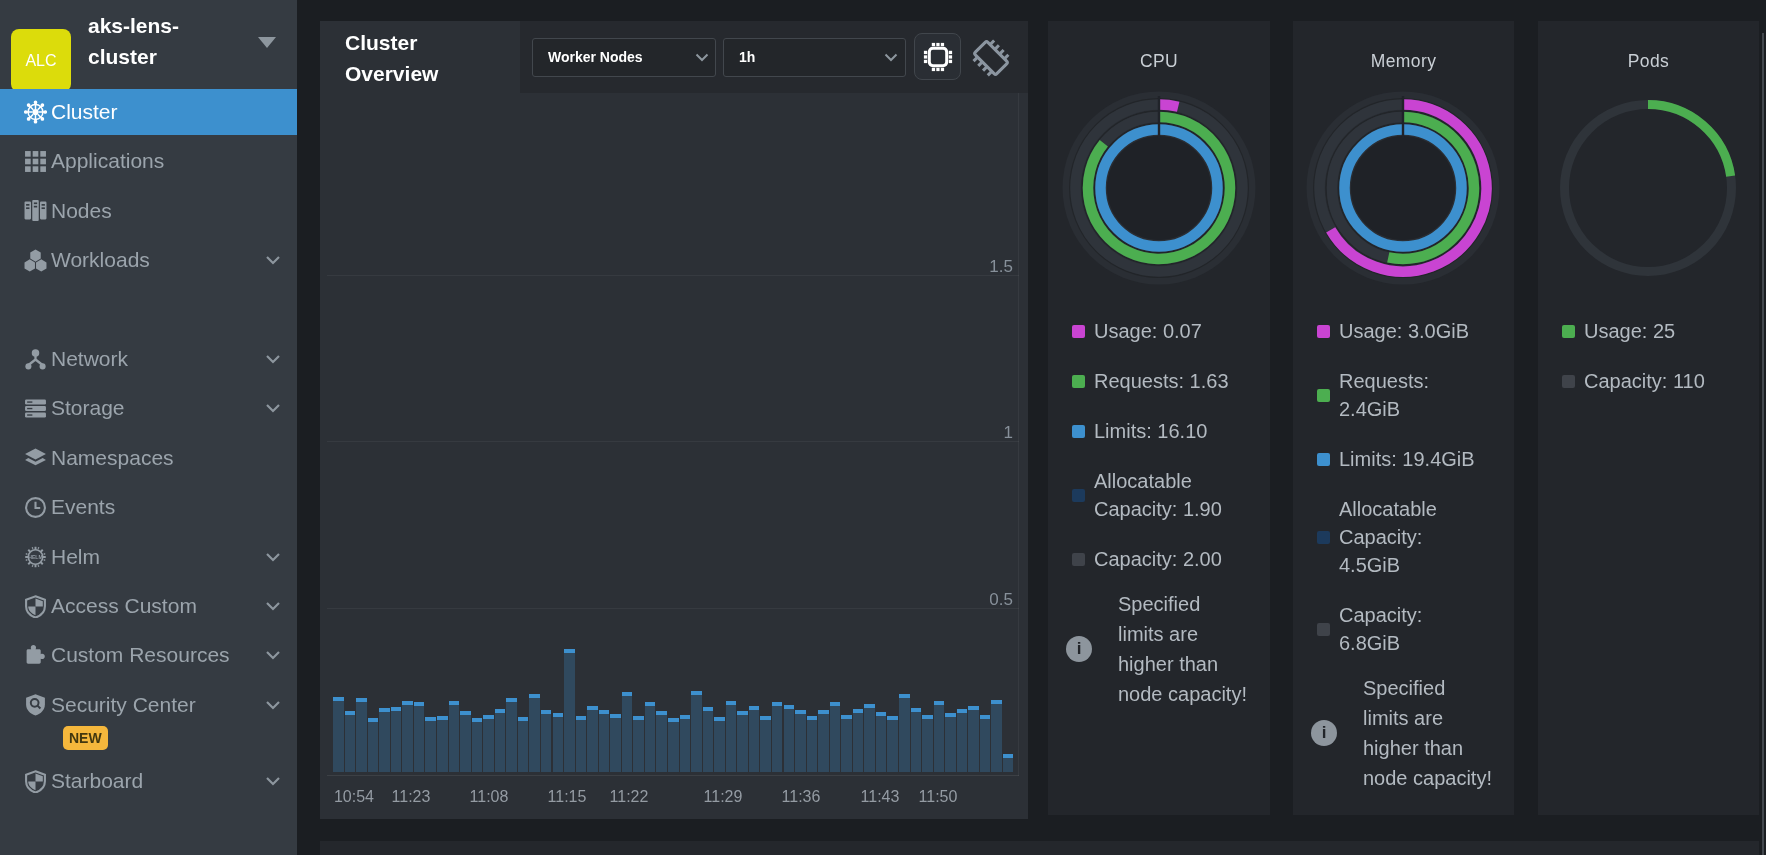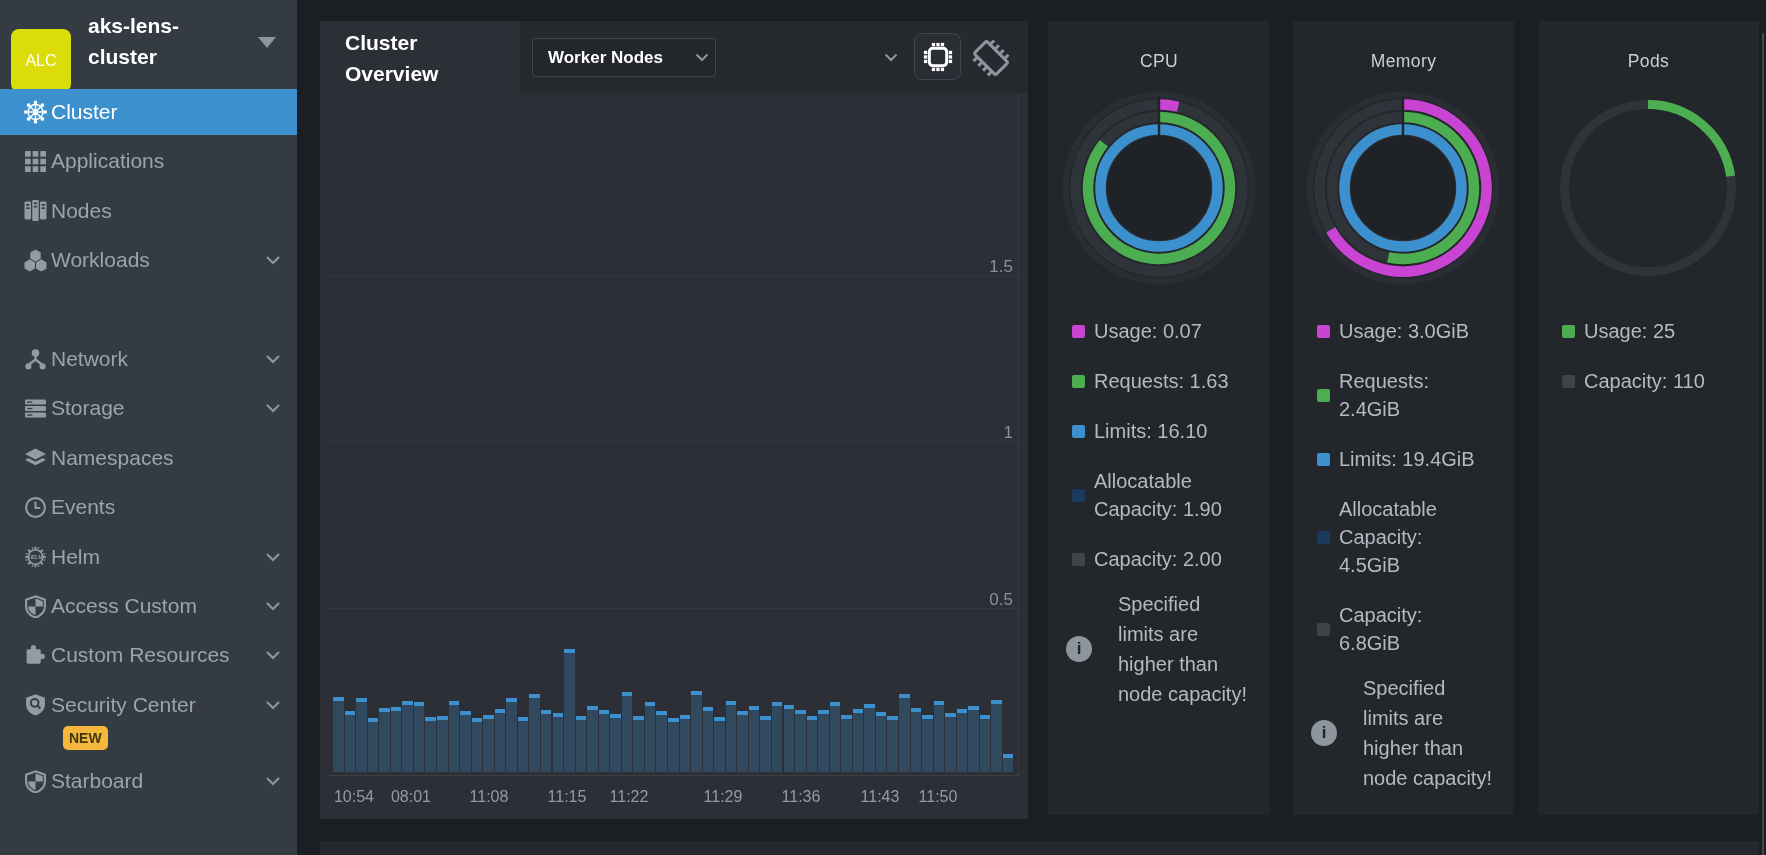--- a/index.html
+++ b/index.html
@@ -10,21 +10,21 @@
 .mi.sel { background:#3d90ce; }
 .mi.sel .ml { color:#fff; }
 .mic { width:23px; margin-left:24px; display:flex; justify-content:center; }
 .ml { margin-left:4px; color:#9ba4ac; font-size:21px; }
 .chev { position:absolute; right:16px; }
 .newbadge { position:absolute; left:63px; top:726px; background:#f5b73c; color:#42370f; font-size:14px; font-weight:bold; padding:4px 6px; border-radius:5px; }
 #main { position:absolute; left:297px; top:0; width:1469px; height:855px; background:#1b1e22; }
 #panel { position:absolute; left:23px; top:21px; width:708px; height:798px; background:#2c3036; }
 #tabbar { position:absolute; left:0; top:0; width:708px; height:72px; background:#26292e; }
 #tab { position:absolute; left:0; top:0; width:200px; height:72px; background:#2c3036; color:#fff; font-size:21px; font-weight:bold; line-height:31px; padding:6px 0 0 25px; }
-.sel2 { position:absolute; top:17px; height:39px; border:1px solid #42474d; border-radius:3px; background:rgba(0,0,0,0.07); color:#fff; font-size:17px; font-weight:bold; line-height:37px; padding-left:15px; }
+.sel2 { position:absolute; top:17px; height:39px; border:1px solid #42474d; border-radius:3px; background:rgba(0,0,0,0.07); color:#fff; font-size:14px; font-weight:bold; line-height:37px; padding-left:15px; }
 .selchev { position:absolute; top:15px; }
 #chipbtn { position:absolute; left:594px; top:12px; width:47px; height:47px; background:#2a2e34; border:1px solid #41464c; border-radius:8px; display:flex; align-items:center; justify-content:center; }
 #memicon { position:absolute; left:652px; top:17.5px; width:38px; height:38px; transform:rotate(45deg); }
 .gl { position:absolute; left:7px; width:692px; height:1px; background:rgba(255,255,255,0.05); }
 .gly { position:absolute; color:#87909a; font-size:17px; width:60px; text-align:right; }
 .xl { position:absolute; top:767px; width:60px; text-align:center; color:#949ba3; font-size:16px; }
 .card { position:absolute; top:21px; height:794px; background:#23262b; }
 .ct { position:absolute; top:30px; left:0; width:100%; text-align:center; color:#c9cfd5; font-size:17.5px; letter-spacing:0.4px; }
 .donut { position:absolute; left:0; top:0; }
 .lg { position:absolute; left:24px; top:296px; width:190px; }
@@ -246,20 +246,21 @@
     </div>
 </div>
 <div id="main">
   <div id="panel">
     <div id="tabbar">
       <div id="tab">Cluster<br>Overview</div>
       <div class="sel2" style="left:212px;width:184px;">Worker Nodes</div>
       <svg class="selchev" style="left:375px;top:32px" width="14" height="9" viewBox="0 0 14 9">
           <path d="M1.5 1.5 L7 7 L12.5 1.5" fill="none" stroke="#8d969e" stroke-width="2"></path>
         </svg>
+      <div class="sel2" style="left:403px;width:183px;">1h</div>
       <svg class="selchev" style="left:564px;top:32px" width="14" height="9" viewBox="0 0 14 9">
           <path d="M1.5 1.5 L7 7 L12.5 1.5" fill="none" stroke="#8d969e" stroke-width="2"></path>
         </svg>
       <div id="chipbtn">
           <svg width="30" height="30" viewBox="0 0 30 30">
             <g fill="#fff">
         <rect x="6.3" y="6.3" width="17.4" height="17.4" rx="3.6" fill="none" stroke="#fff" stroke-width="3"></rect>
         <rect x="8.8" y="0.9" width="3.3" height="3.3"></rect>
               <rect x="13.3" y="0.9" width="3.3" height="3.3"></rect>
               <rect x="17.8" y="0.9" width="3.3" height="3.3"></rect>
@@ -403,21 +404,21 @@
       <div style="position:absolute;left:648.2px;top:689.0px;width:10.5px;height:62.0px;background:#30495e"></div>
 <div style="position:absolute;left:659.8px;top:694.0px;width:10.5px;height:4px;background:#3d90ce"></div>
       <div style="position:absolute;left:659.8px;top:698.0px;width:10.5px;height:53.0px;background:#30495e"></div>
 <div style="position:absolute;left:671.4px;top:679.0px;width:10.5px;height:4px;background:#3d90ce"></div>
       <div style="position:absolute;left:671.4px;top:683.0px;width:10.5px;height:68.0px;background:#30495e"></div>
 <div style="position:absolute;left:682.9px;top:733.0px;width:10.5px;height:4px;background:#3d90ce"></div>
       <div style="position:absolute;left:682.9px;top:737.0px;width:10.5px;height:14.0px;background:#30495e"></div>
     <div style="position:absolute;left:7px;top:754px;width:692px;height:1px;background:rgba(255,255,255,0.08)"></div>
     <div style="position:absolute;left:698px;top:72px;width:1px;height:683px;background:rgba(255,255,255,0.05)"></div>
     <div class="xl" style="left:4px">10:54</div>
-<div class="xl" style="left:61px">08:01</div>
+<div class="xl" style="left:61px">11:23</div>
 <div class="xl" style="left:139px">11:08</div>
 <div class="xl" style="left:217px">11:15</div>
 <div class="xl" style="left:279px">11:22</div>
 <div class="xl" style="left:373px">11:29</div>
 <div class="xl" style="left:451px">11:36</div>
 <div class="xl" style="left:530px">11:43</div>
 <div class="xl" style="left:588px">11:50</div>
   </div>
   <div class="card" style="left:751px;width:222px;">
     <div class="ct">CPU</div>

